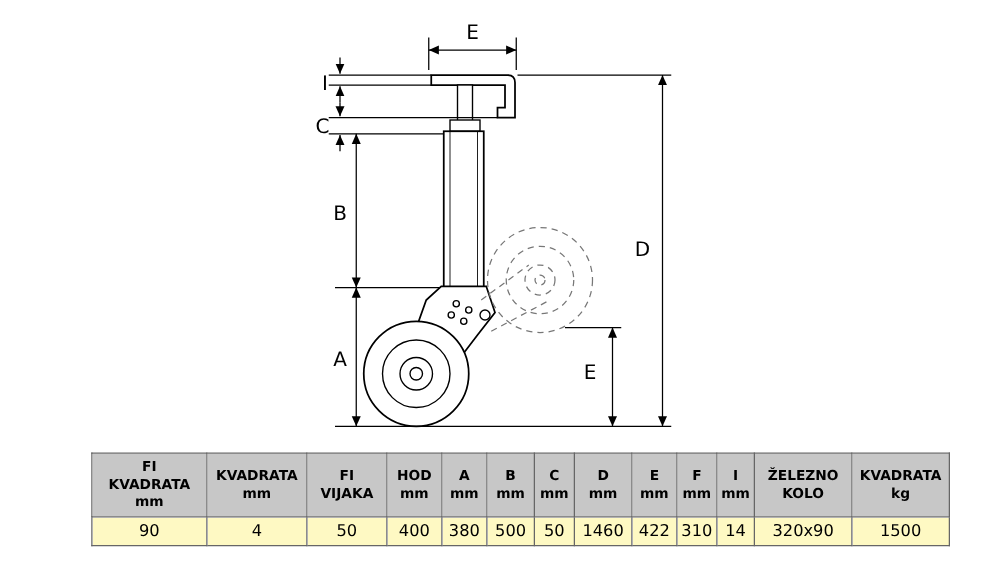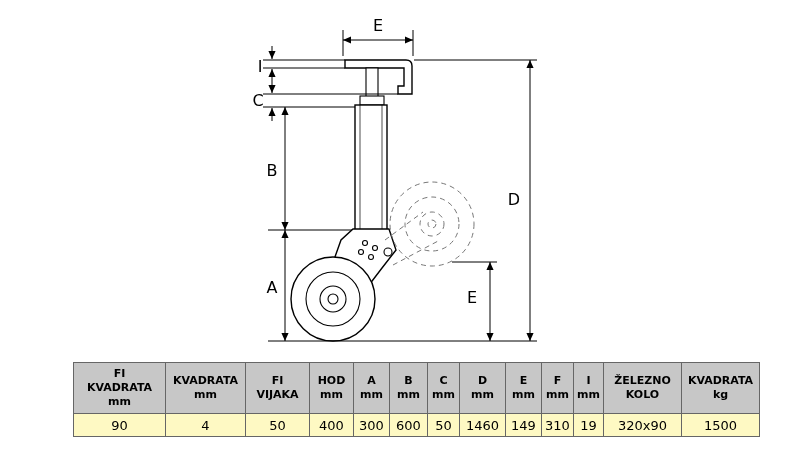--- a/index.html
+++ b/index.html
@@ -177,26 +177,26 @@
       <th>ŽELEZNO
 KOLO</th>
       <th>KVADRATA
 kg</th>
     </tr>
     <tr>
       <td>90</td>
       <td>4</td>
       <td>50</td>
       <td>400</td>
-      <td>300</td>
-      <td>600</td>
+      <td>380</td>
+      <td>500</td>
       <td>50</td>
       <td>1460</td>
-      <td>149</td>
+      <td>422</td>
       <td>310</td>
-      <td>19</td>
+      <td>14</td>
       <td>320x90</td>
       <td>1500</td>
     </tr>
   </tbody>
     </table>
 
 </div>
 
 </body></html>

